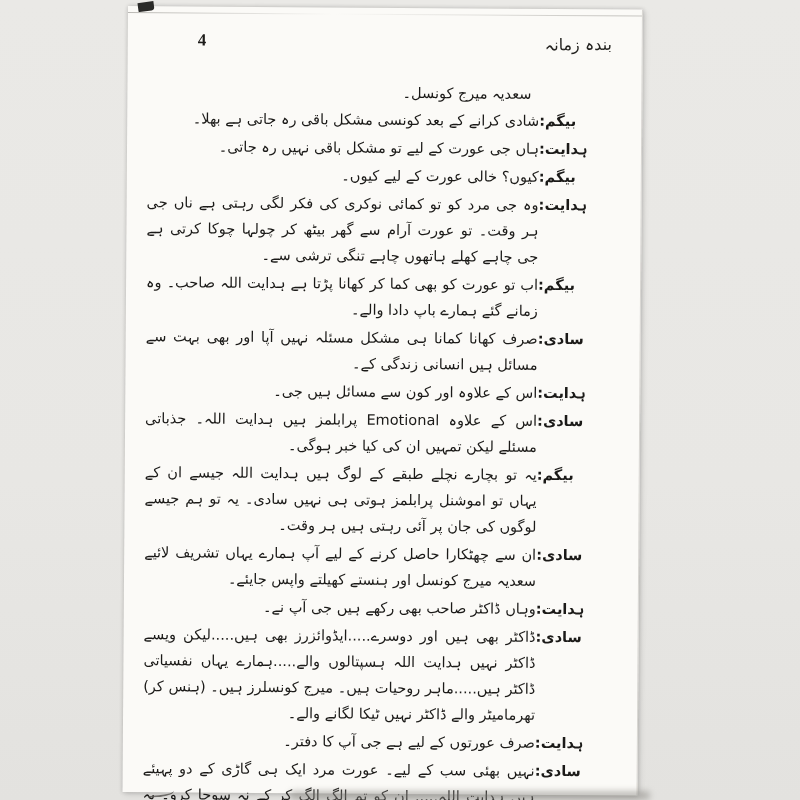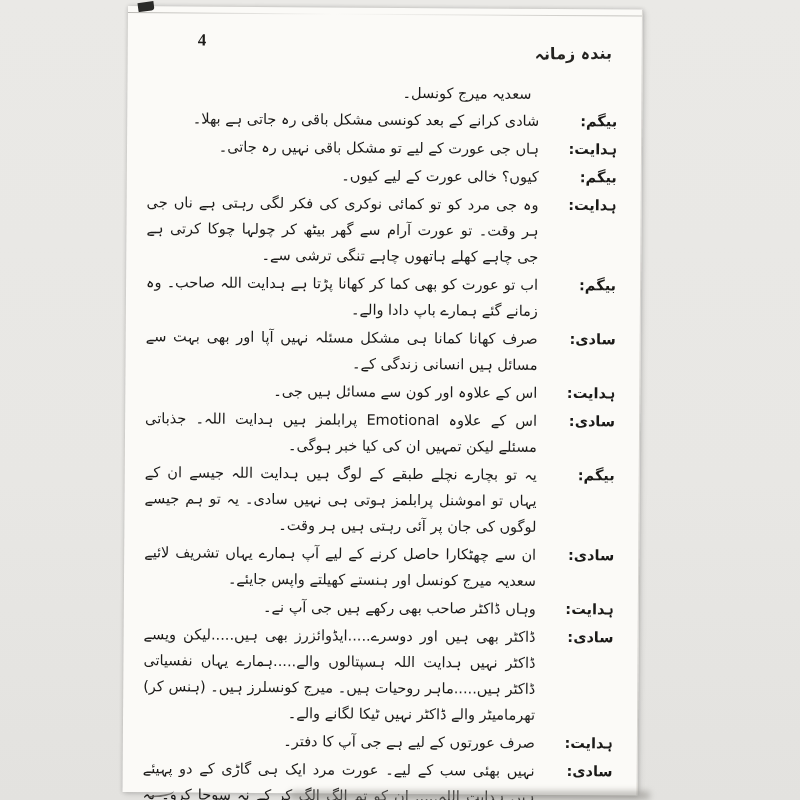--- a/index.html
+++ b/index.html
@@ -34,23 +34,23 @@
   }
   .header{
     position:absolute;top:22px;left:0;right:0;height:40px;
   }
   .page-num{
     position:absolute;left:70px;top:2px;
     font-family:"Liberation Serif",serif;
     font-weight:bold;font-size:17px;color:#1d1c1a;
   }
   .book-title{
-    position:absolute;right:30px;top:13px;
+    position:absolute;right:30px;top:4px;
     direction:rtl;
-    font-size:16px;font-weight:bold;color:#242320;
+    font-size:16px;font-weight:normal;color:#242320;
     transform:rotate(-1deg);
   }
   .body-text{
     position:absolute;top:72px;left:20px;right:24px;bottom:30px;
     direction:rtl;
     color:#1b1a18;
     font-size:14.5px;
     line-height:26px;
   }
   .opening-line{
@@ -60,21 +60,21 @@
   }
   .entry{
     display:flex;           
     align-items:flex-start;
     margin-bottom:2px;
   }
   .speaker{
     flex:0 0 78px;
     font-weight:bold;
     white-space:nowrap;
-    text-align:right;
+    text-align:left;
   }
   .line{
     flex:1 1 auto;
     text-align:justify;
   }
   .bottom-shadow{
     position:absolute;left:290px;bottom:0;width:360px;height:9px;
     background:#8f8d88;
     filter:blur(3px);
     border-radius:4px;

